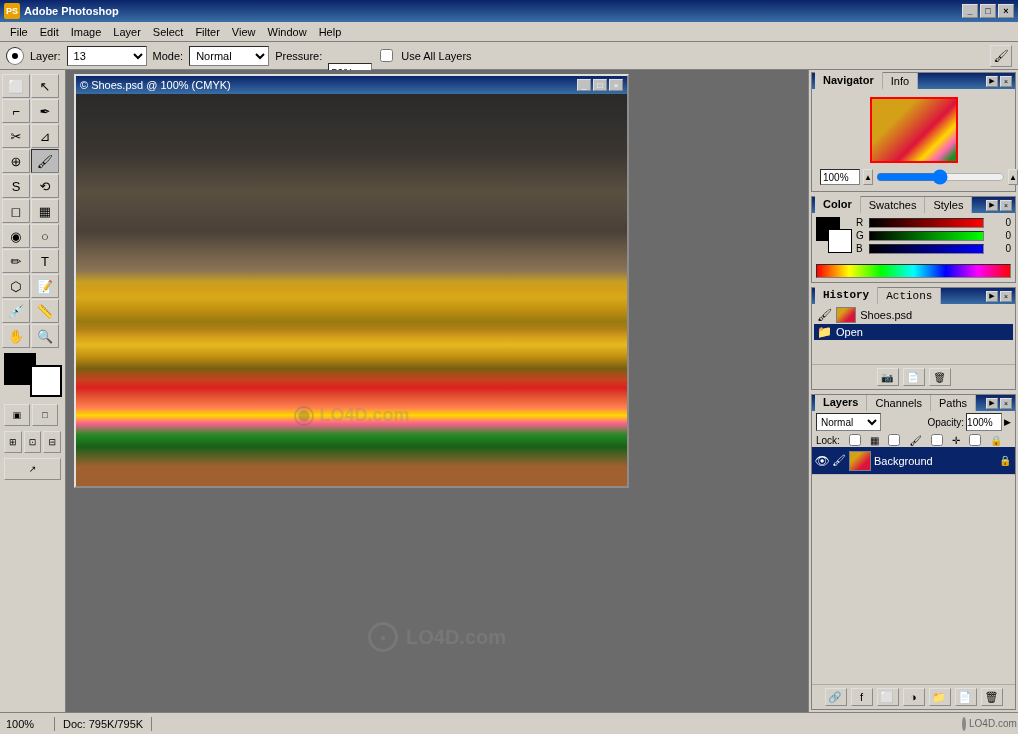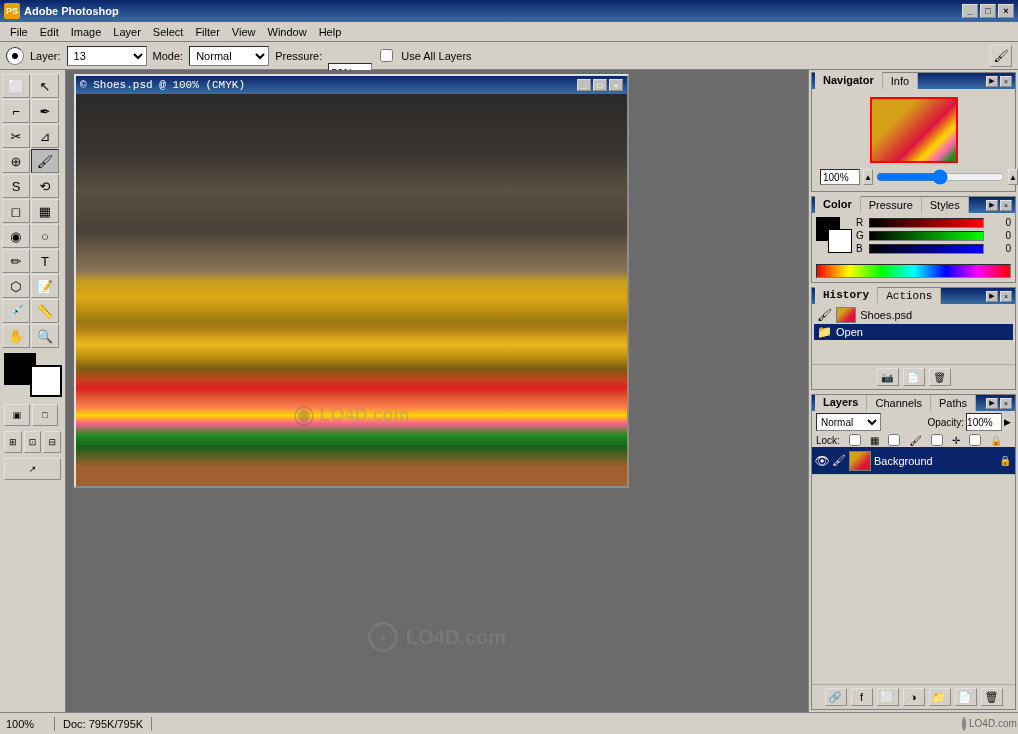--- a/index.html
+++ b/index.html
@@ -134,21 +134,20 @@
       border: 2px outset #e0e0e0;
     }
     #doc-title-bar {
       background: linear-gradient(to bottom, #0a246a, #3a6ea5);
       color: white;
       height: 18px;
       display: flex;
       align-items: center;
       padding: 0 4px;
       font-size: 11px;
-      font-family: Liberation Mono, monospace;
     }
     #doc-title-bar .doc-title { flex: 1; font-size: 11px; }
     #doc-title-bar .doc-controls { display: flex; gap: 2px; }
     #doc-title-bar .doc-btn { width: 14px; height: 12px; background: #c0c0c0; border: 1px outset #e0e0e0; font-size: 8px; cursor: pointer; display: flex; align-items: center; justify-content: center; }
     #doc-content {
       width: 100%;
       height: 392px;
       overflow: hidden;
       position: relative;
     }
@@ -627,21 +626,21 @@
           <input type="range" class="nav-slider" min="0" max="100" value="50" style="flex: 1 1 0%;">
           <div class="nav-zoom-btn" style="font-size:8px;">▲</div>
         </div>
       </div>
     </div>
 
     <div class="panel" id="color-panel">
       <div class="panel-title-bar">
         <div class="panel-tabs" style="background:transparent; border:none; flex:1; display:flex; align-items:center;">
           <span class="panel-tab active">Color</span>
-          <span class="panel-tab">Pressure</span>
+          <span class="panel-tab">Swatches</span>
           <span class="panel-tab">Styles</span>
         </div>
         <div class="panel-controls">
           <div class="panel-btn">▶</div>
           <div class="panel-btn">×</div>
         </div>
       </div>
       <div class="color-swatch-area">
         <div class="fg-bg-swatches">
           <div class="swatch-fg"></div>

